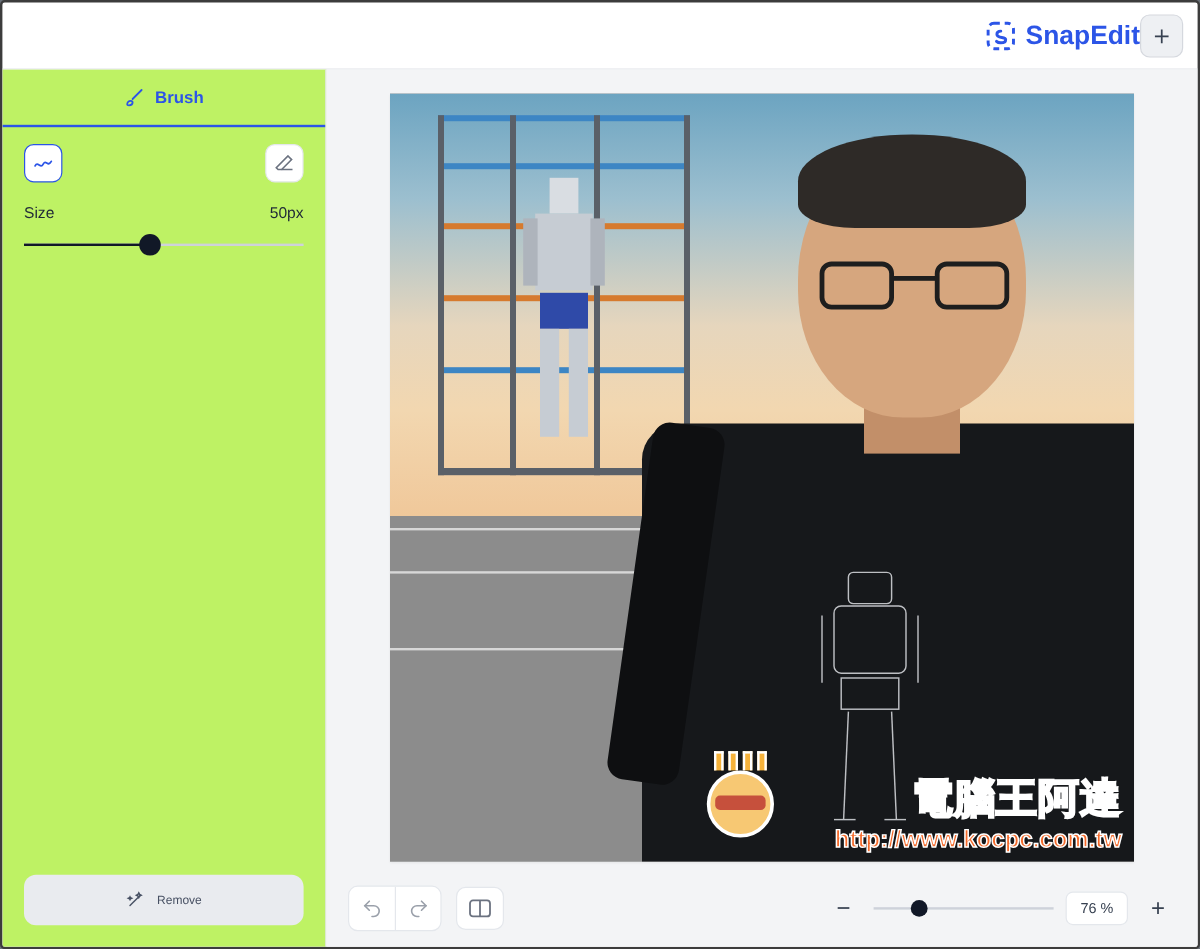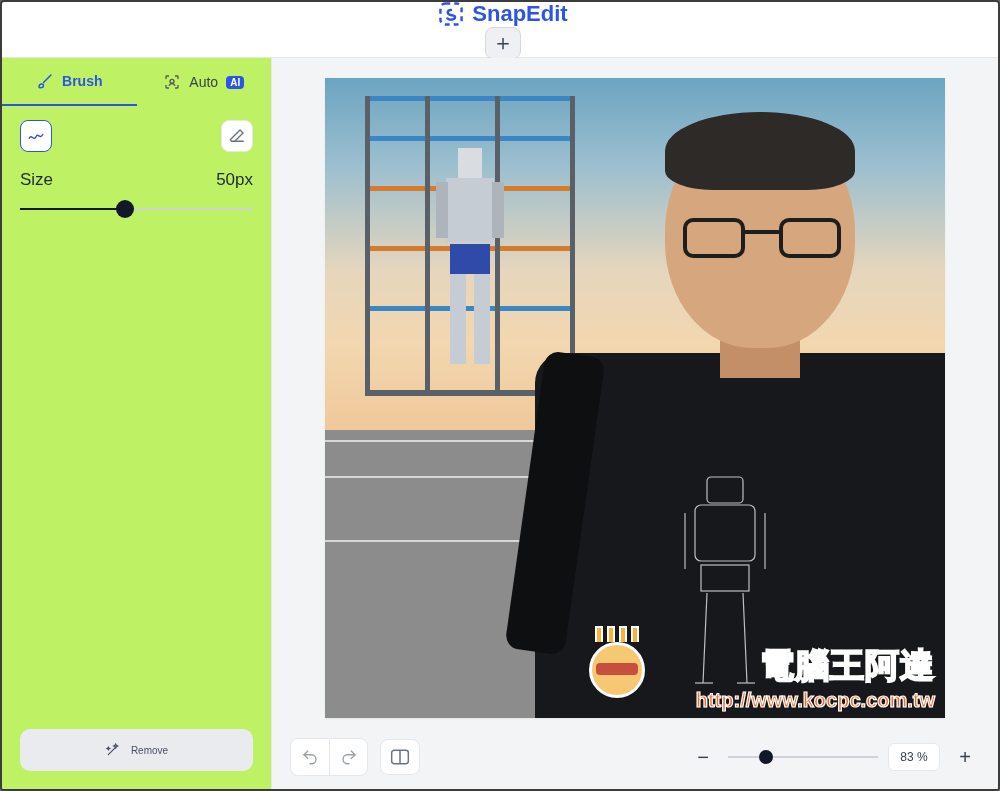--- a/index.html
+++ b/index.html
@@ -8,21 +8,21 @@
     --panel:#ffffff;
     --bg:#f3f4f6;
     --txt:#1f2937;
     --muted:#6b7280;
   }
   *{box-sizing:border-box;font-family:-apple-system,Segoe UI,Helvetica,Arial,sans-serif;}
   body{margin:0;padding:0;background:#697078;}
   .frame{width:1000px;height:791px;background:#fff;position:relative;overflow:hidden;border:2px solid #3c3c3c;border-radius:4px;}
 
   
-  .topbar{height:56px;display:flex;align-items:center;justify-content:center;padding:0 12px 0 18px;border-bottom:1px solid var(--border);flex-direction:column;}
+  .topbar{height:56px;display:flex;align-items:center;justify-content:flex-end;padding:0 12px 0 18px;border-bottom:1px solid var(--border);}
   .logo{display:flex;align-items:center;gap:8px;font-weight:700;font-size:22px;color:var(--accent);}
   .logo-mark{width:26px;height:26px;}
   .plus-btn{width:36px;height:36px;border:1px solid #d5d8de;border-radius:8px;background:#eef0f3;display:flex;align-items:center;justify-content:center;color:#374151;font-size:22px;cursor:pointer;font-weight:300;}
 
   
   .main{display:flex;height:calc(100% - 56px);}
   .left{width:270px;border-right:1px solid var(--border);display:flex;flex-direction:column;background:#bef264;}
   .right{flex:1;background:var(--bg);position:relative;display:flex;flex-direction:column;}
 
   
@@ -31,21 +31,21 @@
   .tab.active{color:var(--accent);font-weight:600;border-bottom:2px solid var(--accent);}
   .tab svg{width:18px;height:18px;}
   .ai-badge{background:var(--accent);color:#fff;font-size:10px;font-weight:700;border-radius:4px;padding:1px 4px;}
 
   
   .tool-row{display:flex;align-items:center;justify-content:space-between;padding:14px 18px 4px;}
   .tool-btn{width:32px;height:32px;border:1px solid var(--border);border-radius:8px;display:flex;align-items:center;justify-content:center;background:#fff;cursor:pointer;}
   .tool-btn.sel{border-color:var(--accent);color:var(--accent);}
 
   
-  .size-row{display:flex;justify-content:space-between;padding:14px 18px 6px;font-size:17px;color:var(--txt);}
+  .size-row{display:flex;justify-content:space-between;padding:14px 18px 6px;font-size:13px;color:var(--txt);}
   .slider-wrap{padding:0 18px 20px;}
   .slider{position:relative;height:26px;}
   .track{position:absolute;left:0;right:0;top:50%;height:2px;background:#ced2da;transform:translateY(-50%);}
   .track-fill{position:absolute;left:0;top:50%;height:2px;background:#111827;transform:translateY(-50%);}
   .thumb{position:absolute;top:50%;width:18px;height:18px;background:#111827;border-radius:50%;transform:translate(-50%,-50%);}
 
   
   .left-spacer{flex:1;}
   .remove-btn{margin:0 18px 18px;height:42px;border-radius:10px;background:#e9ebef;color:#475063;display:flex;align-items:center;justify-content:center;gap:10px;font-size:10px;cursor:pointer;}
 
@@ -117,29 +117,20 @@
   <div class="main">
 
     <div class="left">
       <div class="tabs">
         <div class="tab active">
           <svg viewBox="0 0 24 24" fill="none" stroke="#2c55e7" stroke-width="2" stroke-linecap="round">
             <path d="M4 20c0-2 1.5-4 4-4 1.5 0 2 1 2 2 0 2-2 3-4 3-1 0-2-.3-2-1z"></path>
             <path d="M10 14 20 4"></path>
           </svg>
           <span>Brush</span>
-        </div>
-        <div class="tab">
-          <svg viewBox="0 0 24 24" fill="none" stroke="#54575e" stroke-width="1.8">
-            <path d="M4 8V5a1 1 0 0 1 1-1h3M20 8V5a1 1 0 0 0-1-1h-3M4 16v3a1 1 0 0 0 1 1h3M20 16v3a1 1 0 0 1-1 1h-3"></path>
-            <circle cx="12" cy="11" r="2.6"></circle>
-            <path d="M8 17c.8-1.7 2.3-2.8 4-2.8s3.2 1.1 4 2.8"></path>
-          </svg>
-          <span>Auto</span>
-          <span class="ai-badge">AI</span>
         </div>
       </div>
 
       <div class="tool-row">
         <div class="tool-btn sel">
           <svg width="18" height="18" viewBox="0 0 24 24" fill="none" stroke="#2c55e7" stroke-width="2" stroke-linecap="round">
             <path d="M3 15c3-6 6 4 9-2s5 4 9-3"></path>
           </svg>
         </div>
         <div class="tool-btn">
@@ -274,21 +265,21 @@
         </div>
         <div class="bt-spacer"></div>
         <div class="zoom">
           <div class="zbtn">
               <span>−</span>
             </div>
           <div class="zslider">
             <div class="ztrack"></div>
             <div class="zthumb" id="zoom-thumb" style="left: 25%;"></div>
           </div>
-          <div class="zlabel">83 %</div>
+          <div class="zlabel">76 %</div>
           <div class="zbtn">
               <span>+</span>
             </div>
         </div>
       </div>
     </div>
   </div>
 </div>
 
 </body></html>

